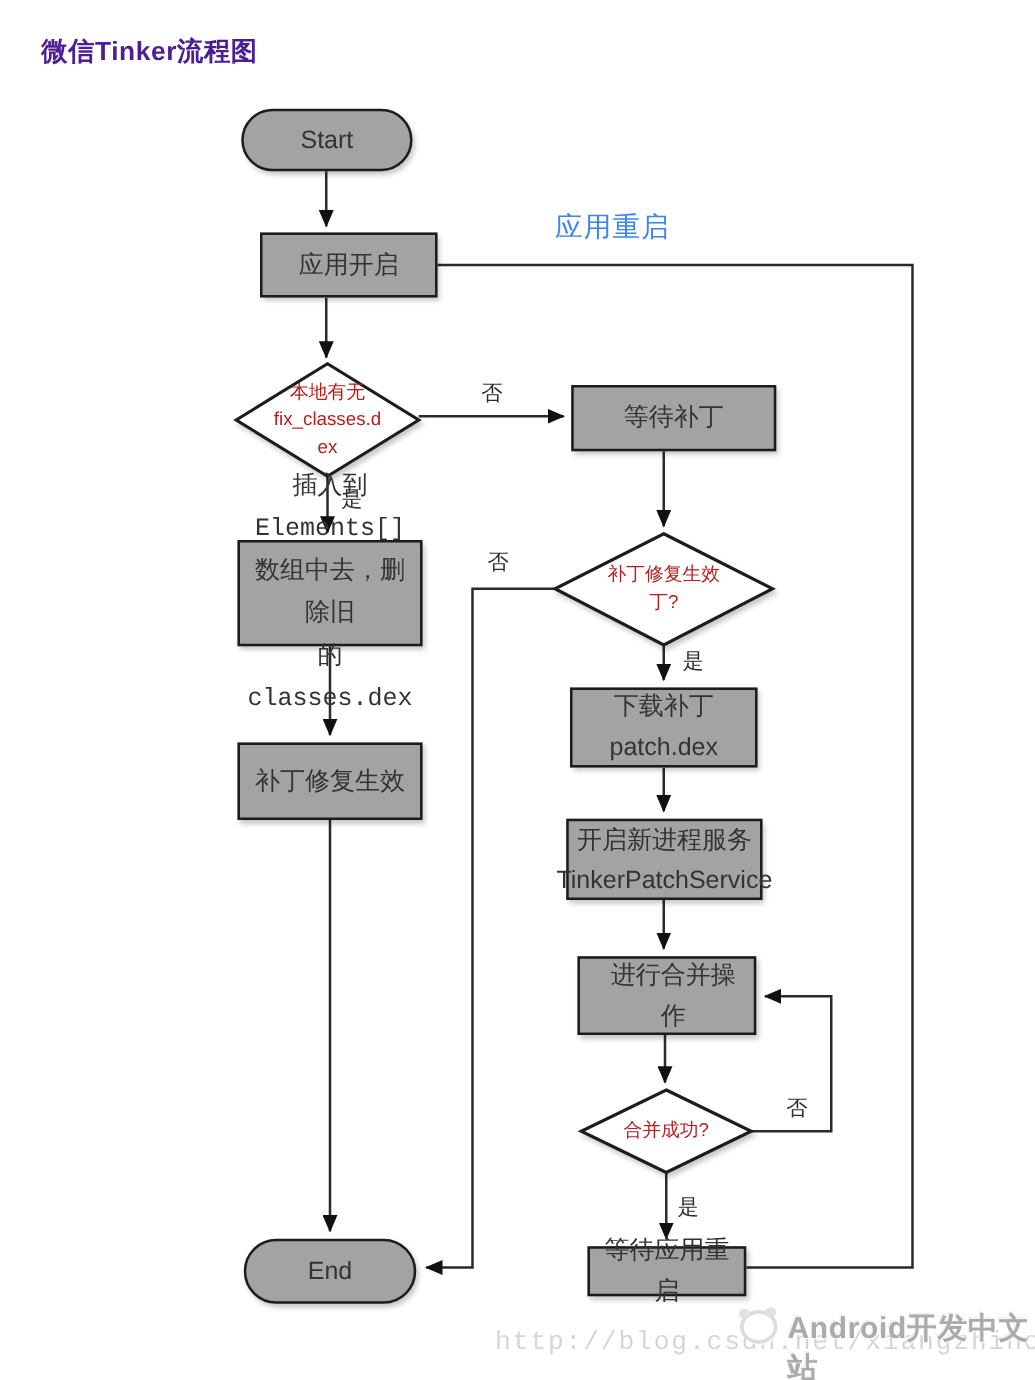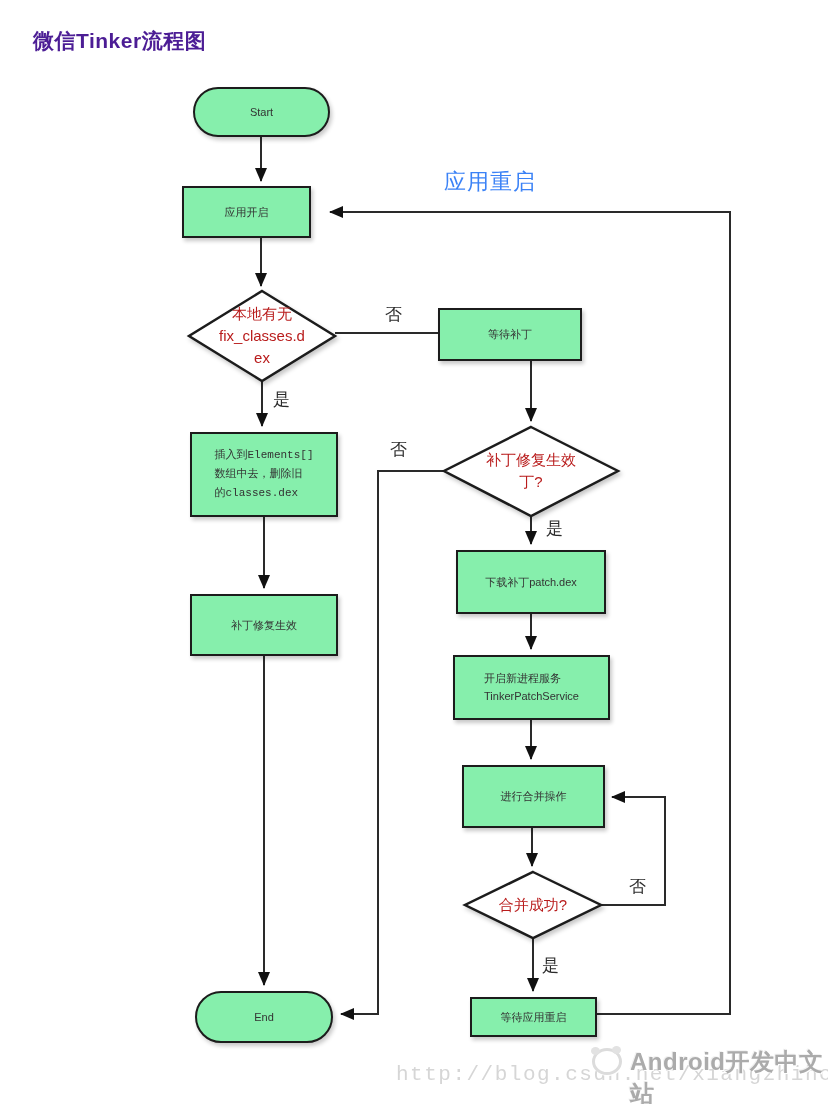--- a/index.html
+++ b/index.html
@@ -7,22 +7,22 @@
     position:relative;width:828px;height:1104px;background:#ffffff;overflow:hidden;
     font-family:"Liberation Sans","DejaVu Sans",sans-serif;color:#333;
   }
   .title{
     position:absolute;left:33px;top:27px;font-size:21px;font-weight:600;
     color:#4c1d95;letter-spacing:.5px;
   }
   .edges{position:absolute;left:0;top:0;width:828px;height:1104px;}
   .node{
     position:absolute;display:flex;align-items:center;justify-content:center;
-    background:#86efac;border:2px solid #1c1c1c;box-sizing:border-box;
-    font-size:11px;color:#333;line-height:1.65;
+    background:#a3a3a3;border:2px solid #1c1c1c;box-sizing:border-box;
+    font-size:20px;color:#333;text-align:center;line-height:1.65;
     white-space:pre-line;box-shadow:2px 3px 4px rgba(0,0,0,0.22);
     padding:2px 6px;
   }
   .stadium{border-radius:26px;}
   .dlabel{
     position:absolute;display:flex;align-items:center;justify-content:center;
     font-size:15px;color:#b91c1c;text-align:center;line-height:1.5;white-space:pre-line;
   }
   .branch{
     position:absolute;font-size:17px;color:#2b2b2b;
@@ -89,43 +89,43 @@
       <polygon points="262,291 335,336 262,381 189,336"></polygon>
       <polygon points="531,427 618,471 531,516 444,471"></polygon>
       <polygon points="533,872 601,905 533,938 465,905"></polygon>
     </g>
   </svg>
 
   <div class="big-label">应用重启</div>
 
   <div class="node stadium" style="left:193px;top:87px;width:137px;height:50px;">Start</div>
 
-  <div class="node" style="left:182px;top:186px;width:129px;height:52px;">应用开启</div>
+  <div class="node" style="left:208px;top:186px;width:142px;height:52px;">应用开启</div>
 
   <div class="dlabel" style="left:197px;top:294px;width:130px;height:84px;line-height:1.45;">本地有无
 fix_classes.d
 ex</div>
 
-  <div class="node" style="left:438px;top:308px;width:144px;height:53px;">等待补丁</div>
+  <div class="node" style="left:457px;top:308px;width:164px;height:53px;">等待补丁</div>
 
   <div class="node" style="left:190px;top:432px;width:148px;height:85px;line-height:1.7;font-family:Liberation Mono, monospace;">插入到Elements[]
 数组中去，删除旧
 的classes.dex</div>
 
   <div class="node" style="left:190px;top:594px;width:148px;height:62px;">补丁修复生效</div>
 
   <div class="dlabel" style="left:466px;top:436px;width:130px;height:70px;">补丁修复生效
 丁?</div>
 
   <div class="node" style="left:456px;top:550px;width:150px;height:64px;">下载补丁patch.dex</div>
 
   <div class="node" style="left:453px;top:655px;width:157px;height:65px;line-height:1.6;">开启新进程服务
 TinkerPatchService</div>
 
-  <div class="node" style="left:462px;top:765px;width:143px;height:63px;">进行合并操作</div>
+  <div class="node" style="left:462px;top:765px;width:143px;height:63px;padding-left:16px;">进行合并操作</div>
 
   <div class="dlabel" style="left:473px;top:885px;width:120px;height:40px;">合并成功?</div>
 
   <div class="node" style="left:470px;top:997px;width:127px;height:40px;">等待应用重启</div>
 
   <div class="node stadium" style="left:195px;top:991px;width:138px;height:52px;">End</div>
 
   <div class="branch" style="left:385px;top:303px;">否</div>
   <div class="branch" style="left:273px;top:388px;">是</div>
   <div class="branch" style="left:390px;top:438px;">否</div>

